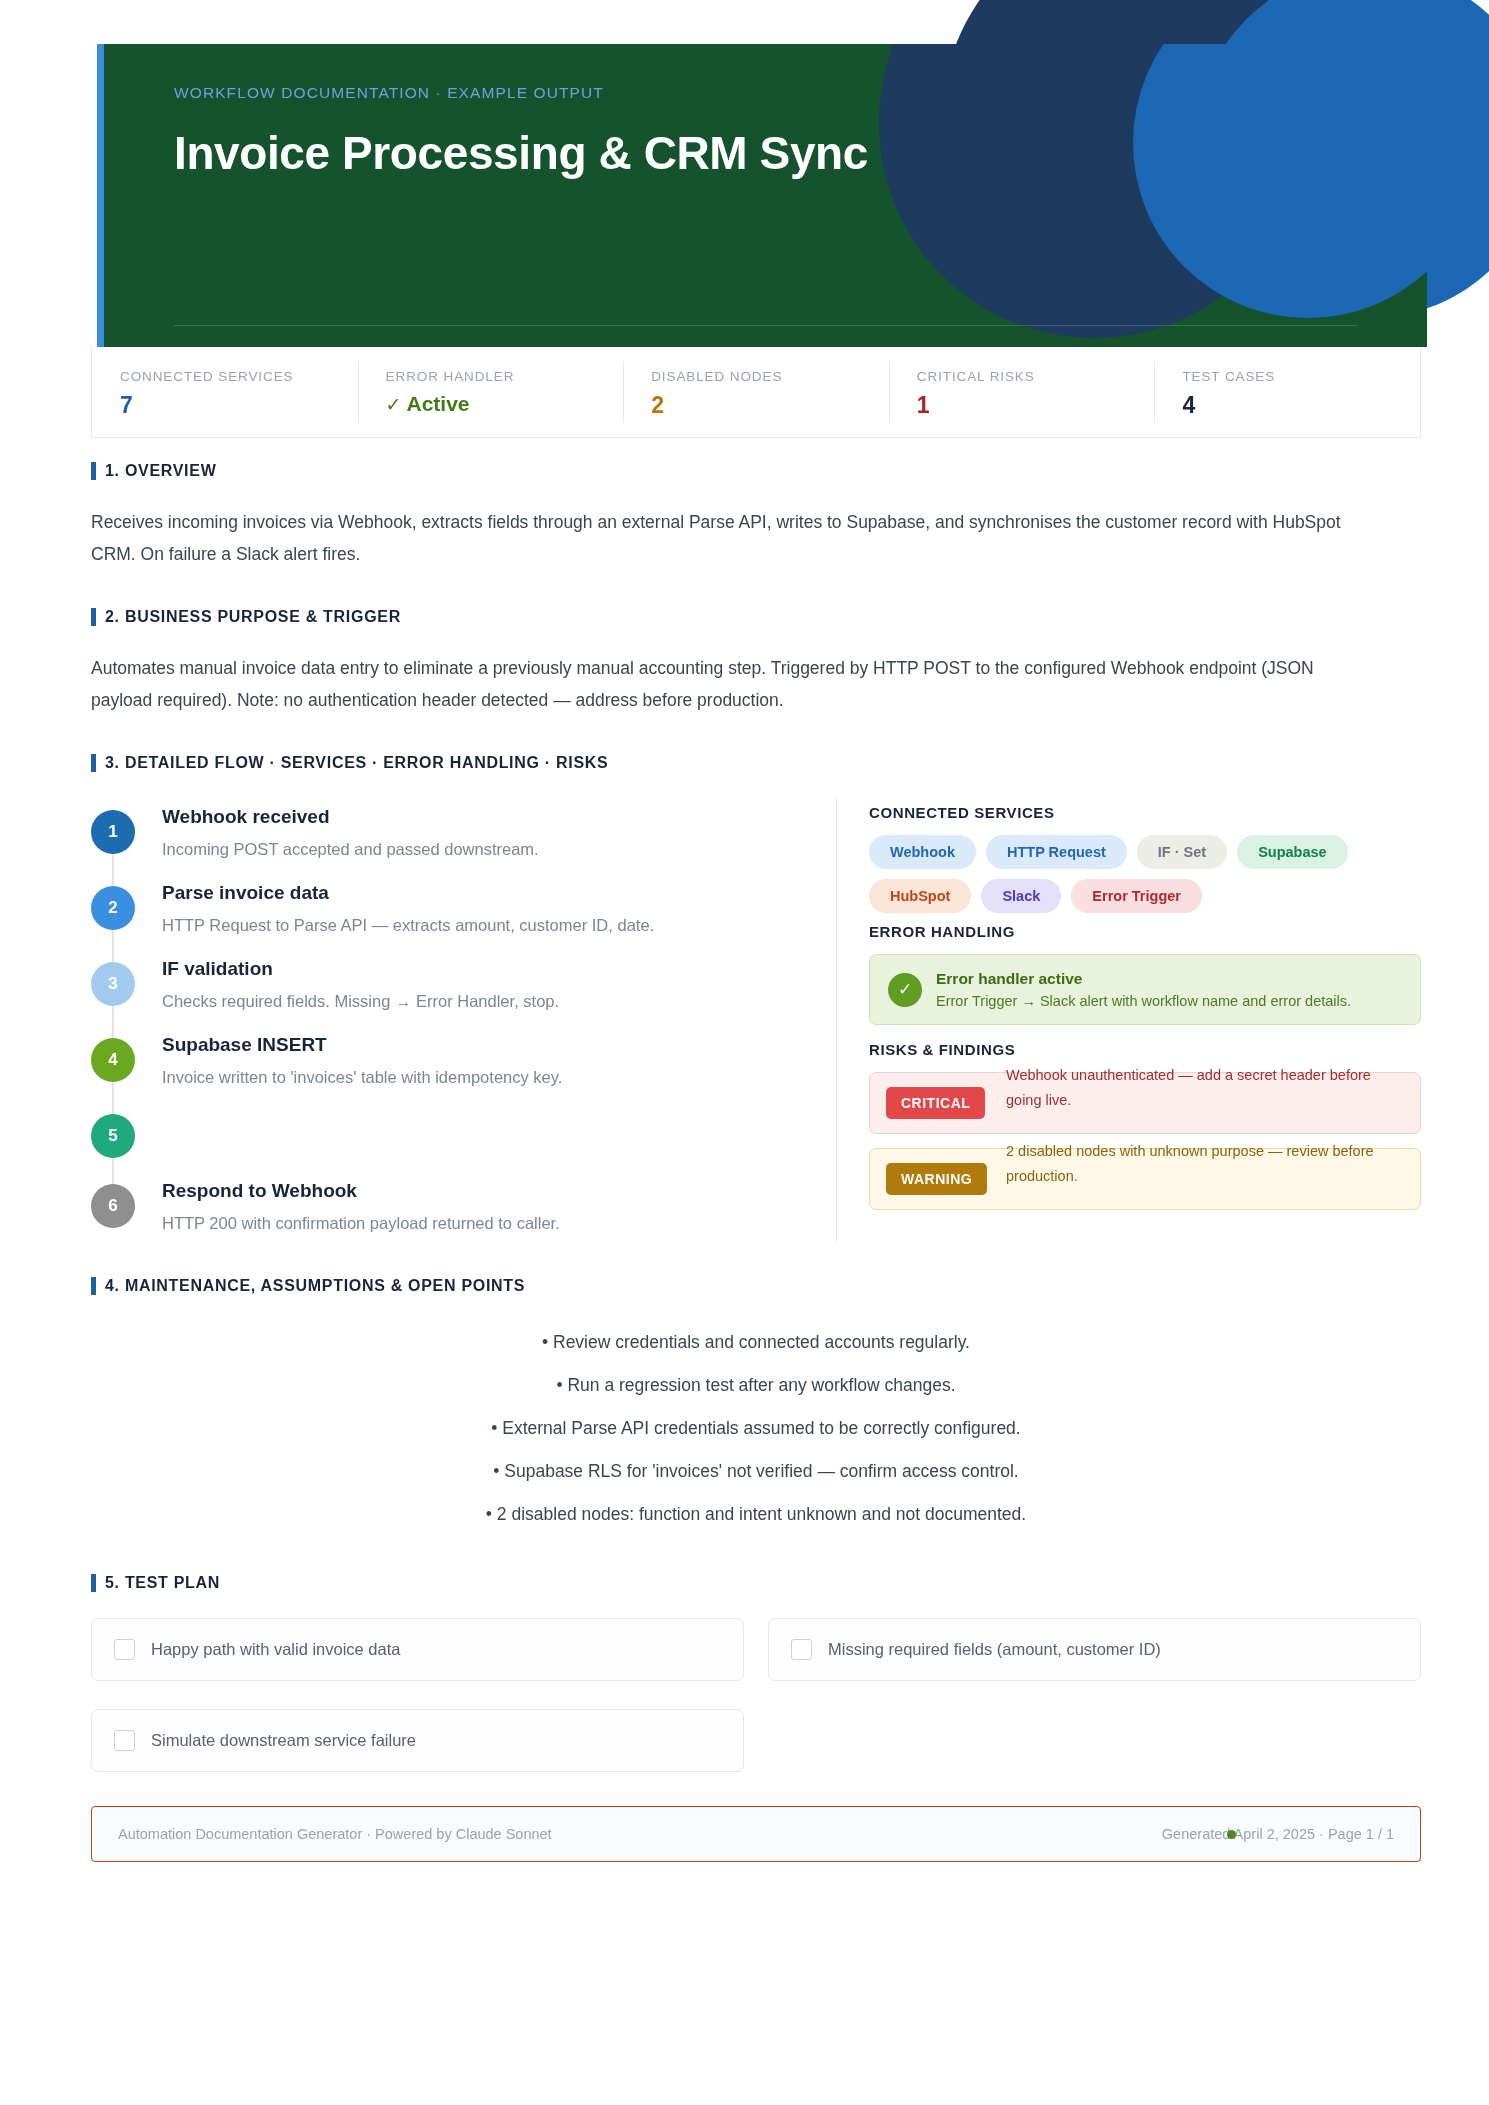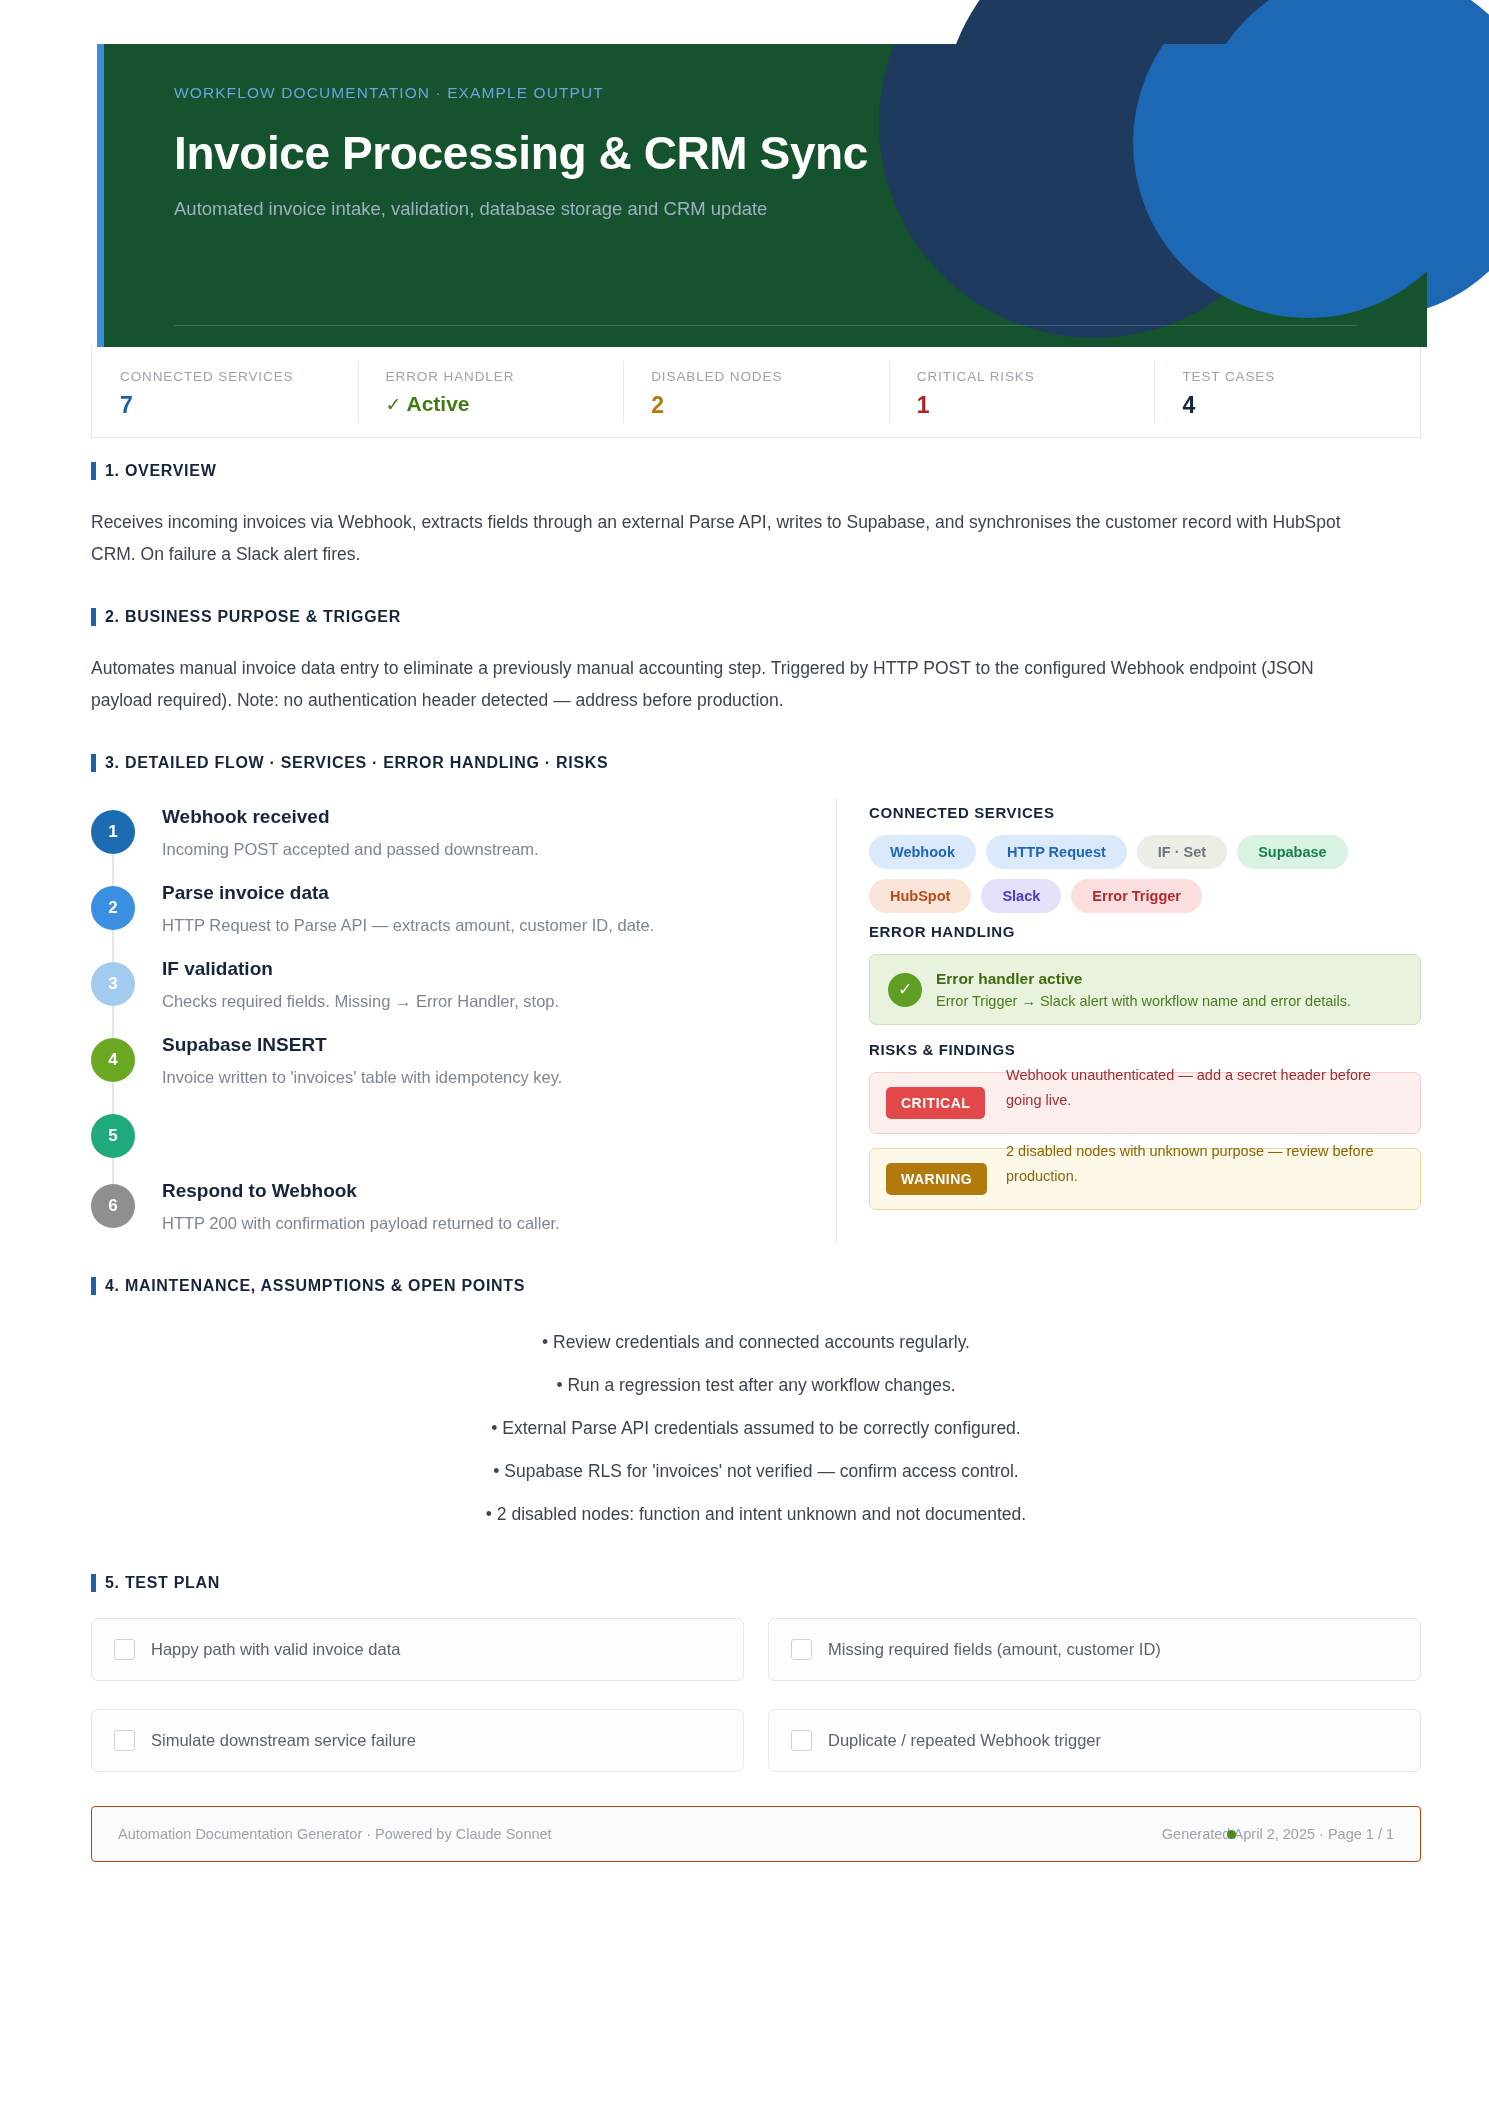--- a/index.html
+++ b/index.html
@@ -283,21 +283,20 @@
   <div class="deco deco-navy"></div>
   <div class="deco deco-blue"></div>
 
   <div class="hero">
     <div class="hero-accent"></div>
     <div class="hero-c-navy"></div>
     <div class="hero-c-blue"></div>
     <div class="hero-inner">
       <div class="eyebrow">WORKFLOW DOCUMENTATION  ·  EXAMPLE OUTPUT</div>
       <div class="hero-title">Invoice Processing &amp; CRM Sync</div>
-      <div class="hero-sub">Automated invoice intake, validation, database storage and CRM update</div>
     </div>
     <div class="hero-rule"></div>
 
   </div>
 
   <div class="stats" id="stats-bar">
       <div class="stat">
         <div class="stat-label">CONNECTED SERVICES</div>
         <div class="stat-value" style="color:#1f5fa8">7</div>
       </div>
@@ -430,24 +429,20 @@
           <span class="test-label">Happy path with valid invoice data</span>
         </div>
         <div class="test">
           <span class="test-box"></span>
           <span class="test-label">Missing required fields (amount, customer ID)</span>
         </div>
         <div class="test">
           <span class="test-box"></span>
           <span class="test-label">Simulate downstream service failure</span>
         </div>
-        <div class="test">
-          <span class="test-box"></span>
-          <span class="test-label">Duplicate / repeated Webhook trigger</span>
-        </div>
       </div>
 
     <div class="footer">
       <div>Automation Documentation Generator  ·  Powered by Claude Sonnet</div>
       <div class="footer-right">
         <span>Generated April 2, 2025  ·  Page 1 / 1</span>
         <span class="footer-dot"></span>
       </div>
     </div>
 

